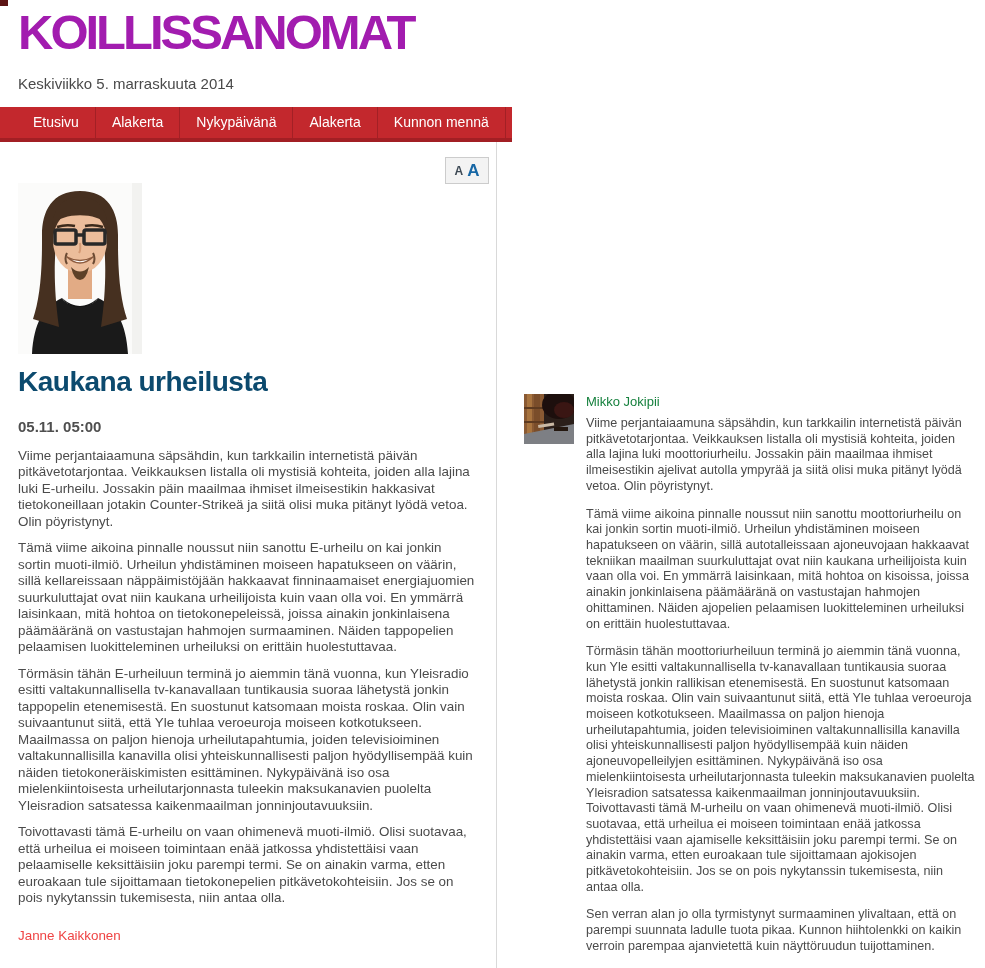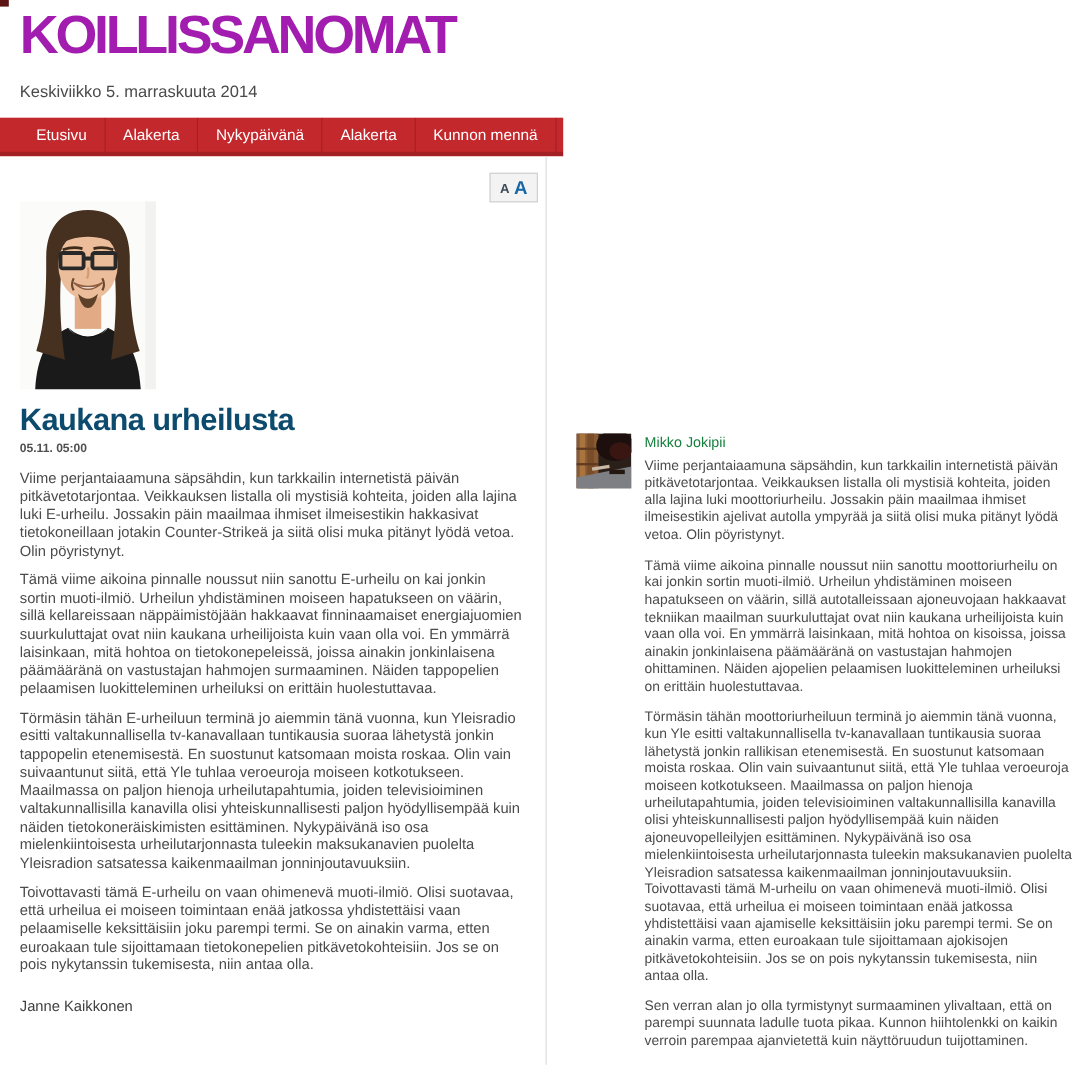--- a/index.html
+++ b/index.html
@@ -47,24 +47,24 @@
   }
   .font-a-small{ font-size:12px; font-weight:bold; color:#3e4a55; cursor:pointer; }
   .font-a-large{ font-size:17px; font-weight:bold; color:#1767a5; cursor:pointer; }
 
   
   .author-photo{ margin-top:41px; width:124px; height:171px; display:block; }
   .article-title{
     margin:13px 0 1px 0; font-size:28px; font-weight:bold;
     color:#0c4a6e; letter-spacing:-0.5px; line-height:1.1;
   }
-  .article-timestamp{ margin-top:4px; font-size:11px; font-weight:bold; color:#4f4f4f; }
+  .article-timestamp{ margin-top:20px; font-size:15px; font-weight:bold; color:#4f4f4f; }
   .article-body{ margin-top:13px; }
   .article-body p{ margin:0 0 10px 0; font-size:13.4px; line-height:16.5px; color:#4b4b4b; }
-  .article-author{ margin-top:21px; font-size:13.4px; color:#404040; }
+  .article-author{ margin-top:21px; font-size:13.4px; color:#ef4444; }
 
   
   .comment{ display:flex; gap:12px; }
   .comment-avatar{ width:50px; height:50px; flex:0 0 50px; display:block; }
   .comment-body{ width:389px; }
   .comment-author{ font-size:13px; font-weight:normal; color:#15803d; margin:0 0 7px 0; }
   .comment-body p{
     margin:0 0 12px 0; font-size:12.6px; line-height:15.7px;
     color:#4b4b4b; white-space:pre-line;
   }

